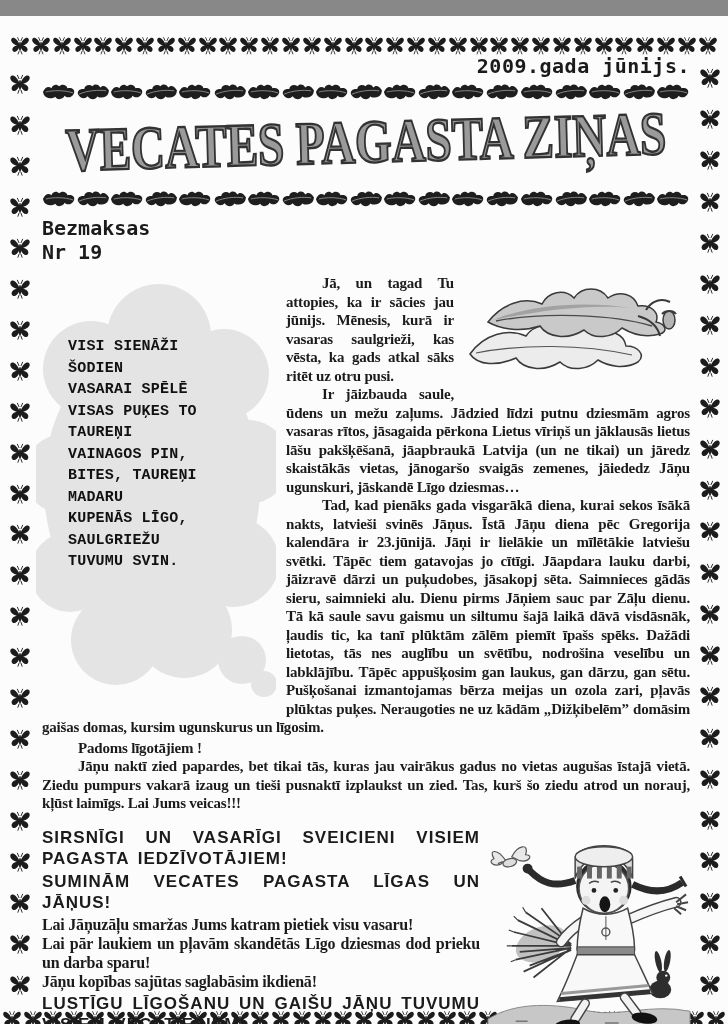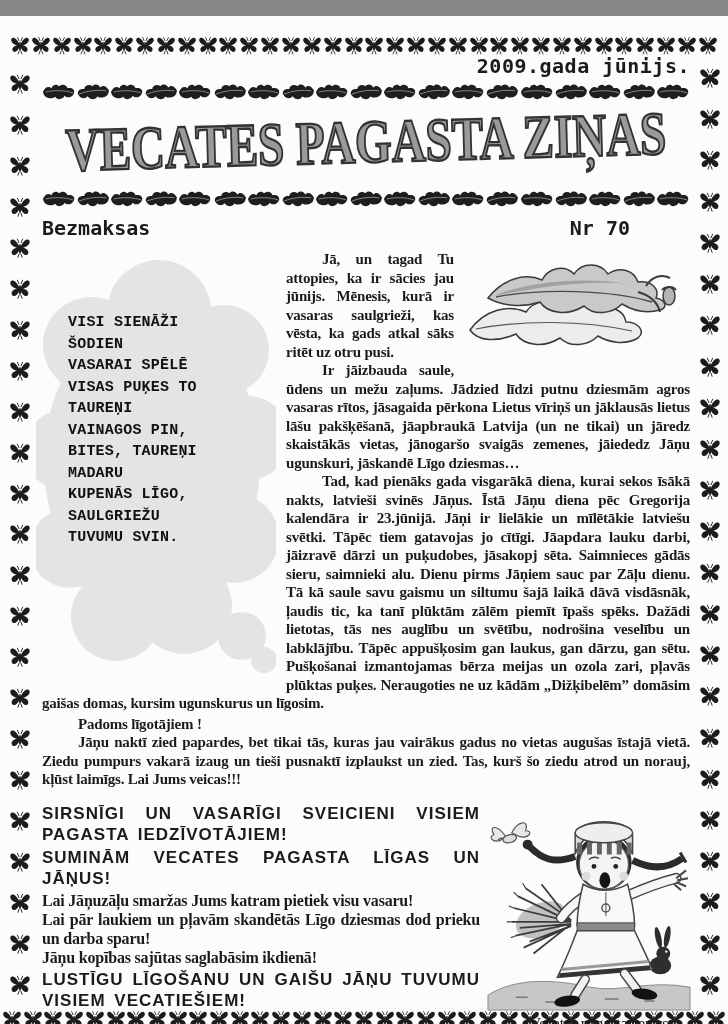--- a/index.html
+++ b/index.html
@@ -20,21 +20,21 @@
   .date-row{text-align:right;font-family:"DejaVu Sans Mono",monospace;font-weight:bold;
             font-size:20px;letter-spacing:0.5px;line-height:1;}
   .chain{display:flex;justify-content:space-between;height:22px;margin:5px 0 0;overflow:hidden;}
   .chainleaf{width:34px;height:22px;flex:0 0 auto;}
   .chain svg.alt{transform:scaleX(-1) rotate(5deg);}
   .masthead{margin:2px 0 0;text-align:center;font-family:"Liberation Serif",serif;font-weight:bold;
             font-size:47px;line-height:74px;height:78px;color:#9a9a9a;
             -webkit-text-stroke:1.8px #333;letter-spacing:0px;white-space:nowrap;
             transform:rotate(-1.6deg) scaleY(1.3);transform-origin:center;}
   .meta-row{display:flex;justify-content:space-between;align-items:baseline;margin-top:6px;
-            font-family:"DejaVu Sans Mono",monospace;font-weight:bold;font-size:20px;}
+            font-family:"DejaVu Sans Mono",monospace;font-weight:bold;font-size:20px;flex-direction:column;}
   .meta-row .nr{padding-right:60px;}
   
   .content{margin-top:10px;font-size:15px;line-height:18.5px;font-weight:bold;letter-spacing:-0.2px;}
   .cloud-float{float:left;width:240px;height:424px;margin:0 10px 4px -6px;position:relative;font-family:Liberation Mono, monospace;}
   .cloud-svg{position:absolute;inset:0;}
   .poem{position:absolute;left:32px;top:62px;width:180px;font-size:15px;line-height:21.5px;
         font-weight:bold;color:#111;letter-spacing:0.2px;}
   .leaf-float{float:right;width:228px;height:120px;margin:2px 0 4px 8px;}
   .para{margin:0;text-align:justify;text-indent:36px;}
   .tip-head{margin:2px 0 0;text-indent:36px;font-weight:bold;}
@@ -542,21 +542,21 @@
         <svg class="chainleaf alt">
           <use href="#sym-chainleaf"></use>
         </svg>
         <svg class="chainleaf">
           <use href="#sym-chainleaf"></use>
         </svg>
       </div>
 
     <div class="meta-row">
       <span>Bezmaksas</span>
-      <span class="nr">Nr 70</span>
+      <span class="nr">Nr 19</span>
     </div>
 
     <div class="content clearfix">
 
       <div class="cloud-float">
         <svg class="cloud-svg" viewBox="0 0 240 424">
           <g fill="#e4e4e4">
             <ellipse cx="116" cy="212" rx="108" ry="148"></ellipse>
             <circle cx="55" cy="95" r="48"></circle>
               <circle cx="123" cy="62" r="52"></circle>

